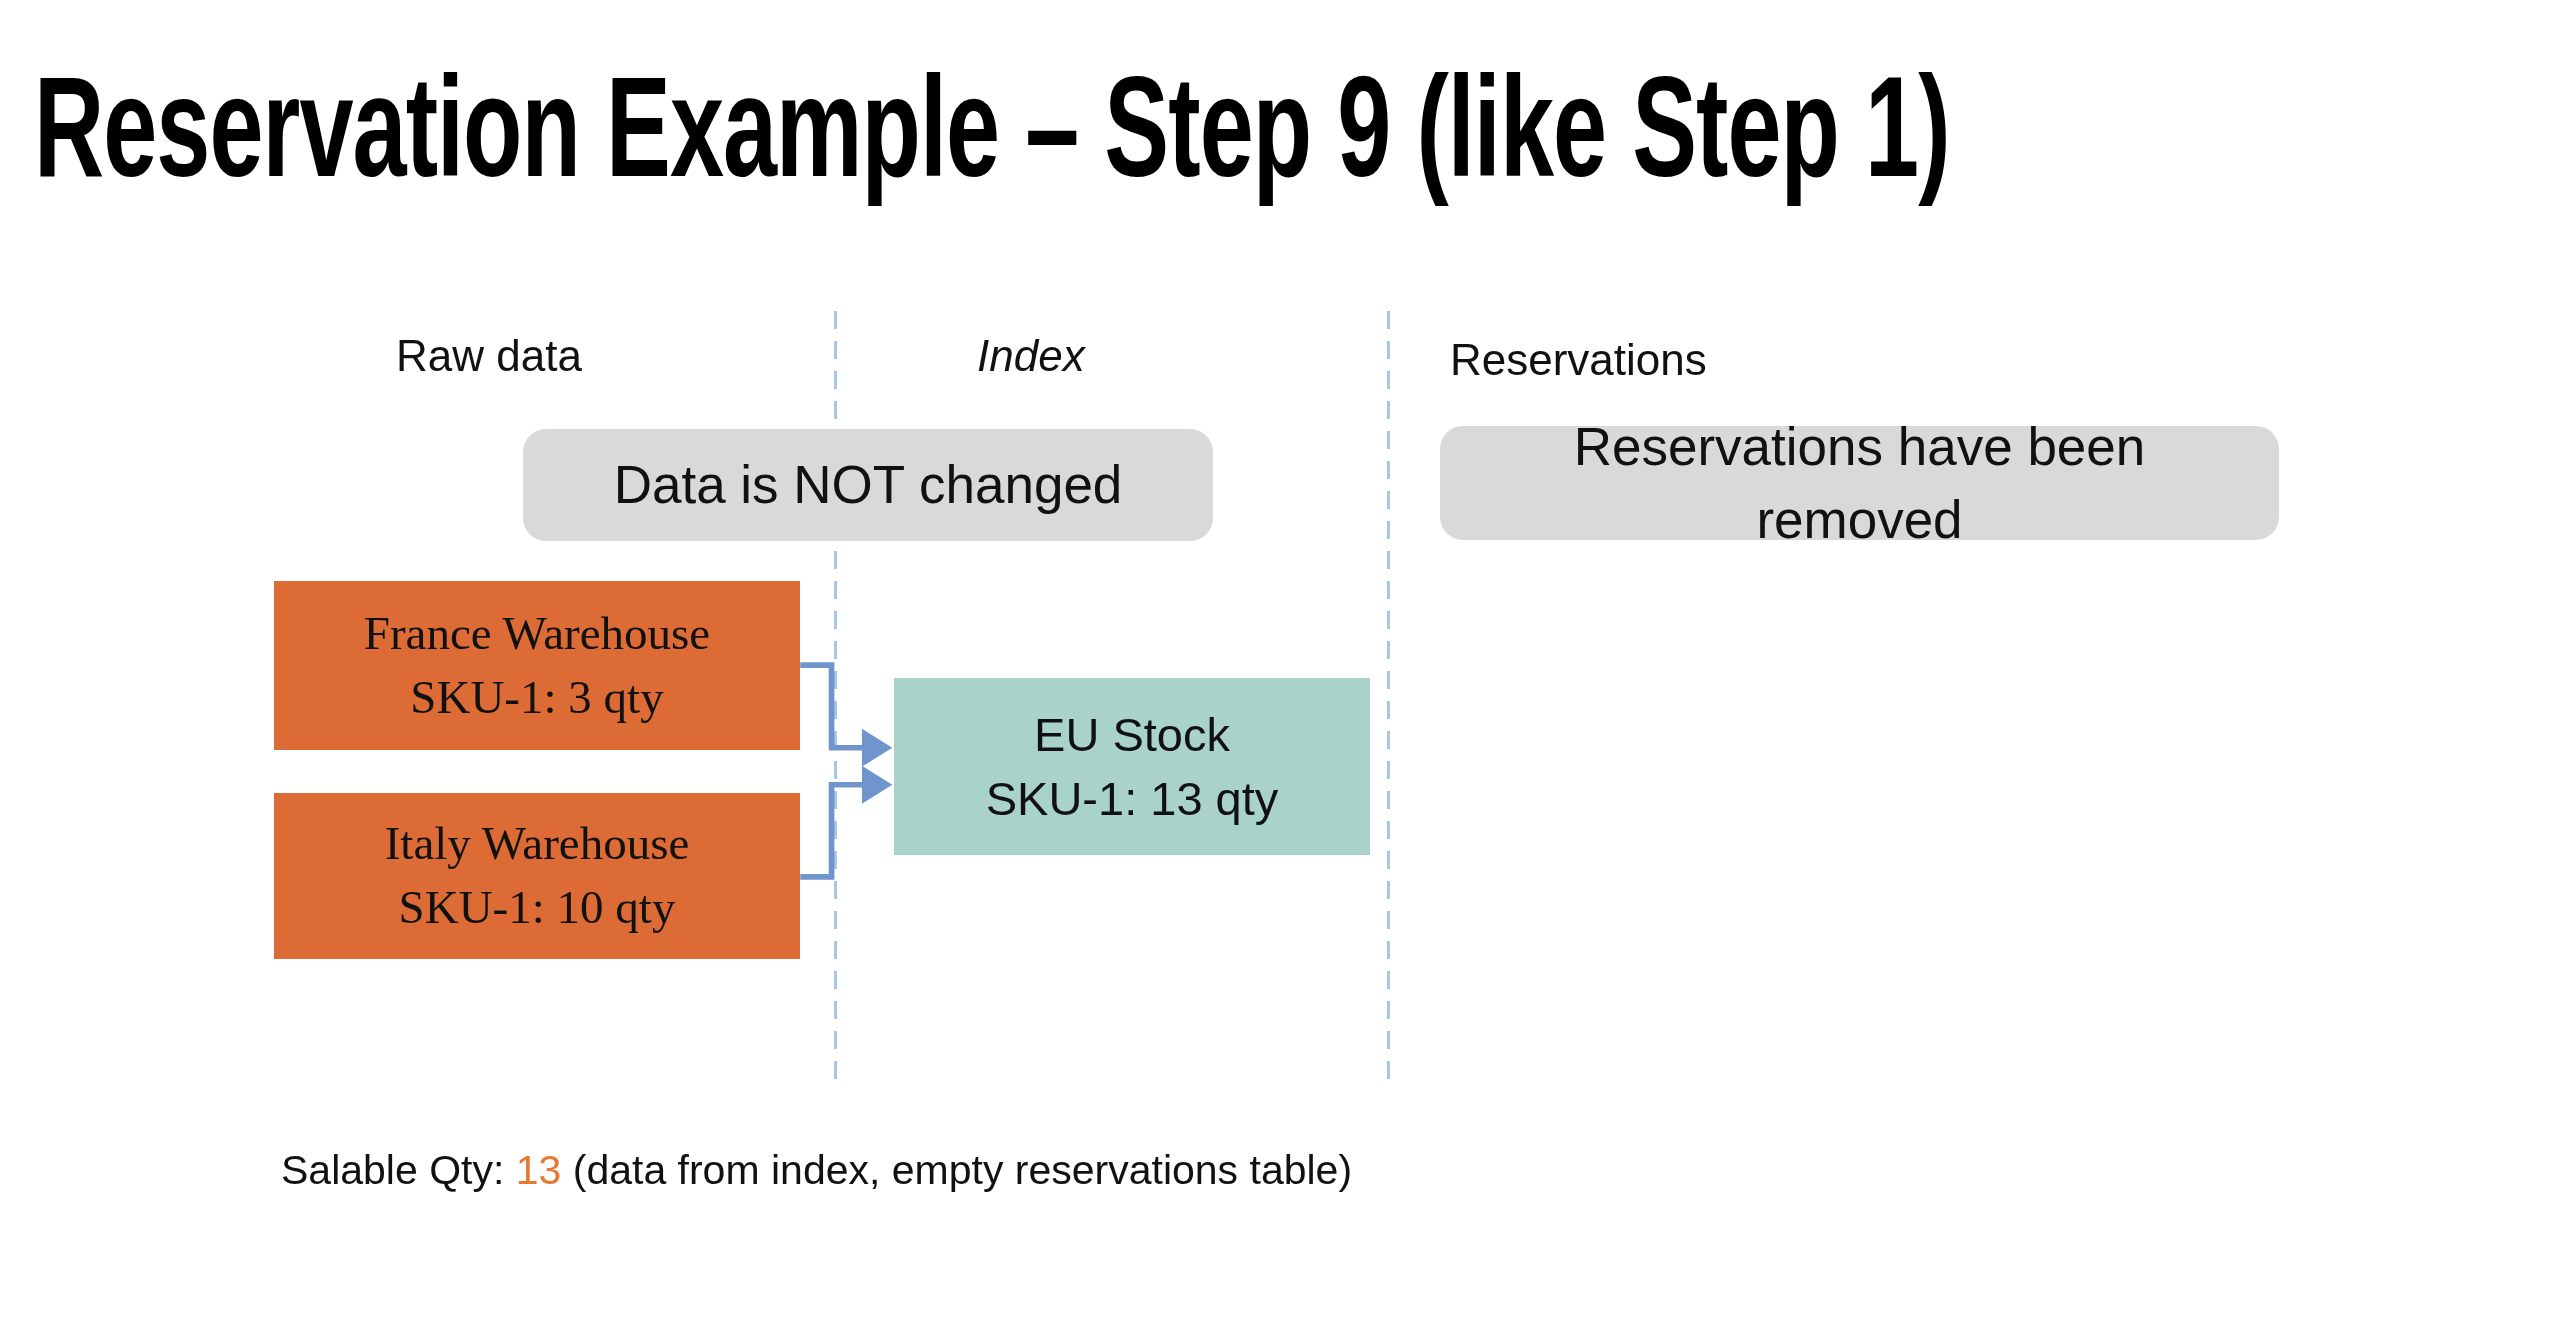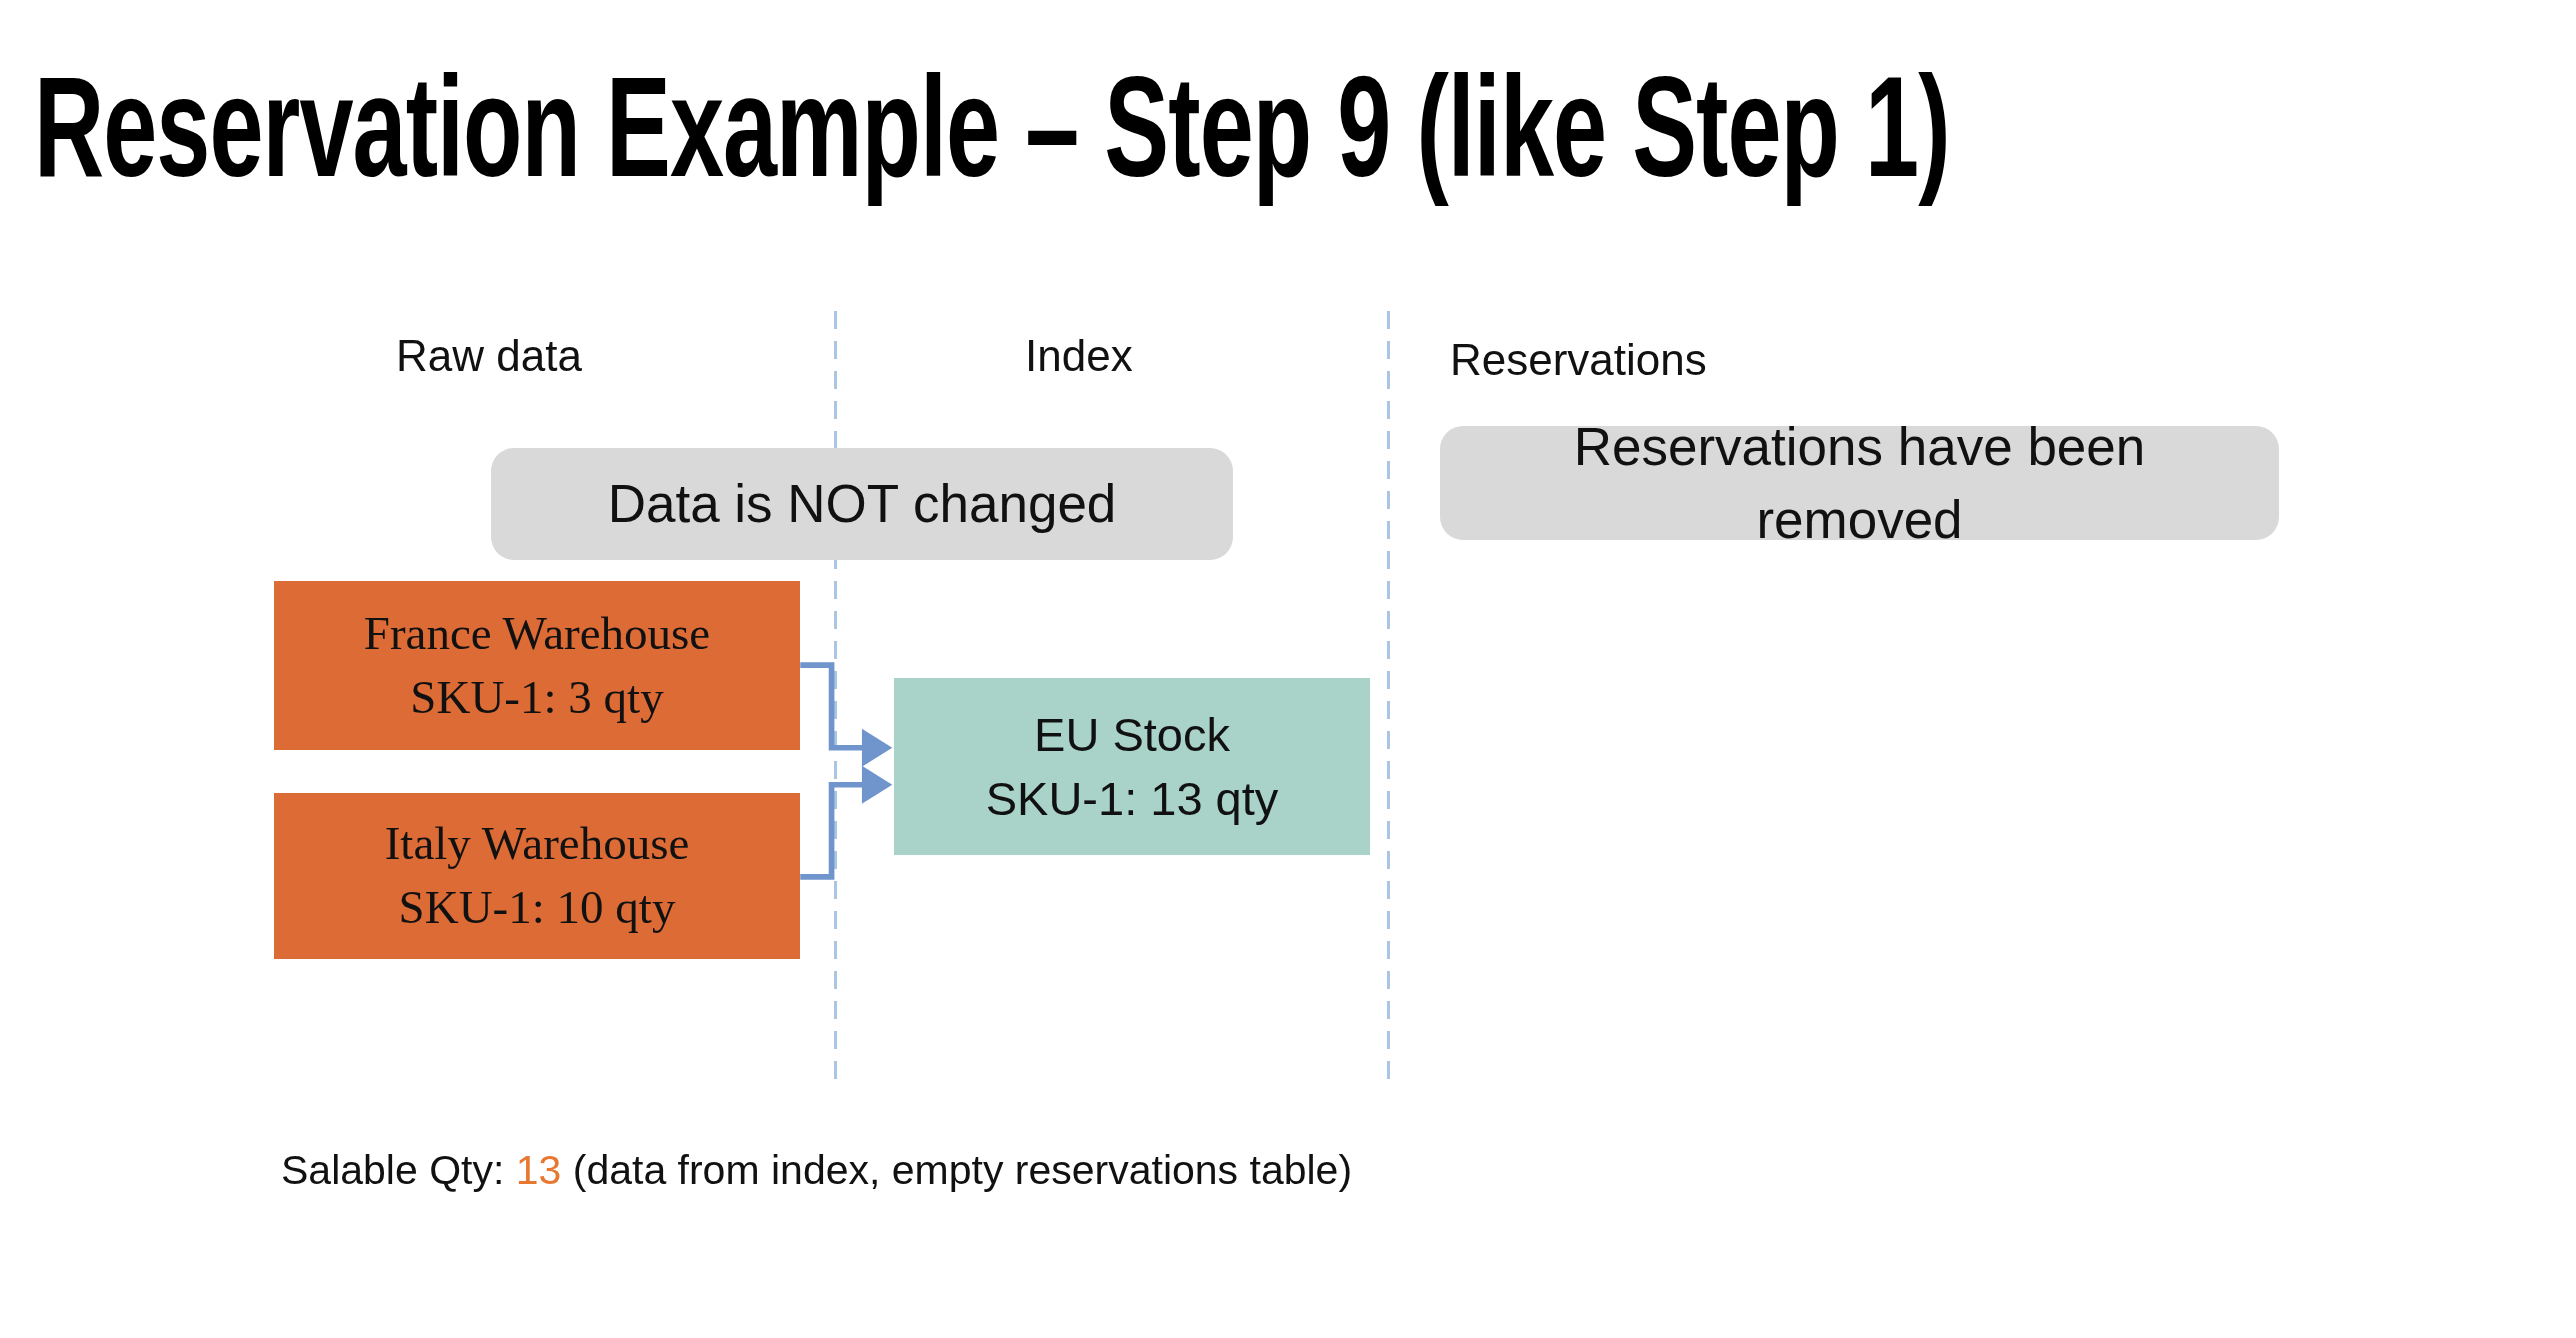--- a/index.html
+++ b/index.html
@@ -34,21 +34,21 @@
 
   
   .col-label {
     top: 333px;
     font-size: 44px;
     line-height: 1.05;
     white-space: nowrap;
     color: var(--text, #111111);
   }
   .col-label.raw   { left: 396px;  }
-  .col-label.index { left: 1025px; }
+  .col-label.index { left: 977px; font-style: italic; }
   .col-label.resv  { left: 1450px; top: 337px; }
 
   
   .divider {
     width: 2.8px;
     top: 311px;
     height: 780px;
     background: repeating-linear-gradient(
       180deg,
       var(--divider, #a9c6e3) 0px, var(--divider, #a9c6e3) 18px,
@@ -64,21 +64,21 @@
     border-radius: 23px;
     display: flex;
     align-items: center;
     justify-content: center;
     text-align: center;
     font-size: 53px;
     line-height: 1.38;
     z-index: 2;
     color: var(--text, #111111);
   }
-  .callout.not-changed { left: 491px;  top: 429px; width: 742px; height: 112px; margin-top: 19px; }
+  .callout.not-changed { left: 523px;  top: 429px; width: 690px; height: 112px; }
   .callout.removed     { left: 1440px; top: 426px; width: 839px; height: 114px; }
   .callout .inner { padding: 0 28.5px; }
 
   
   .node {
     display: flex;
     flex-direction: column;
     align-items: center;
     justify-content: center;
     text-align: center;

